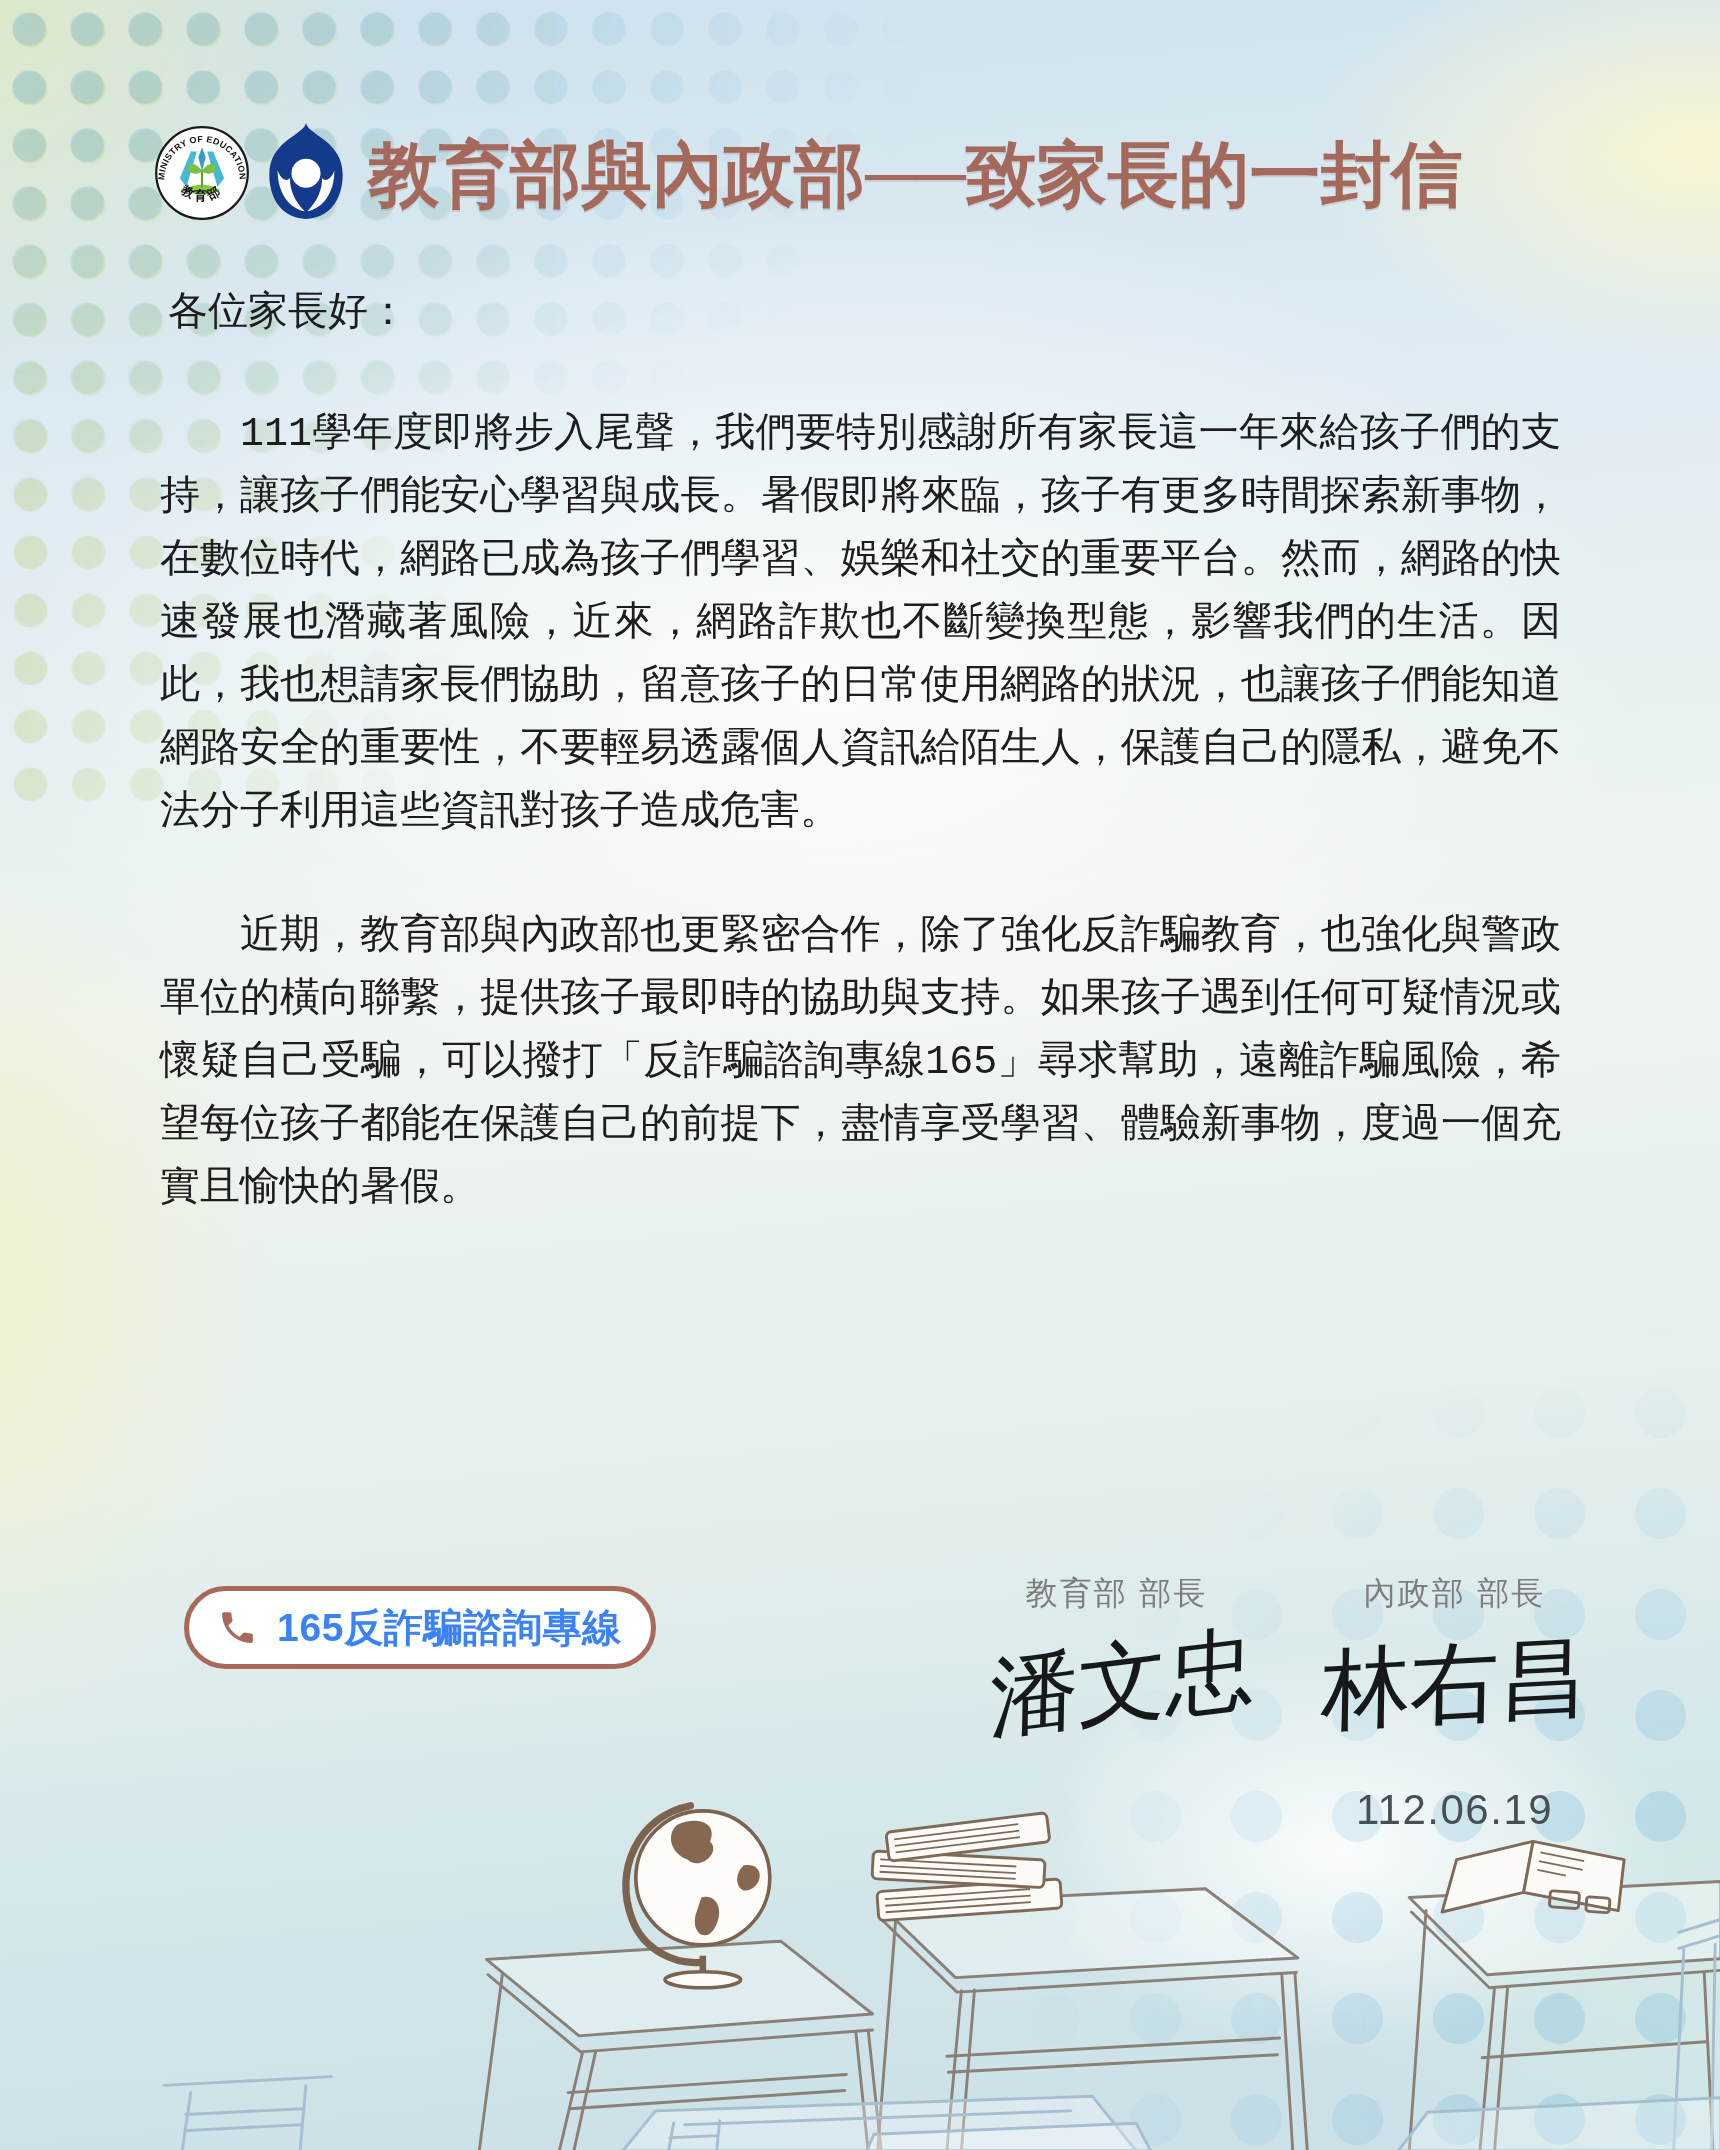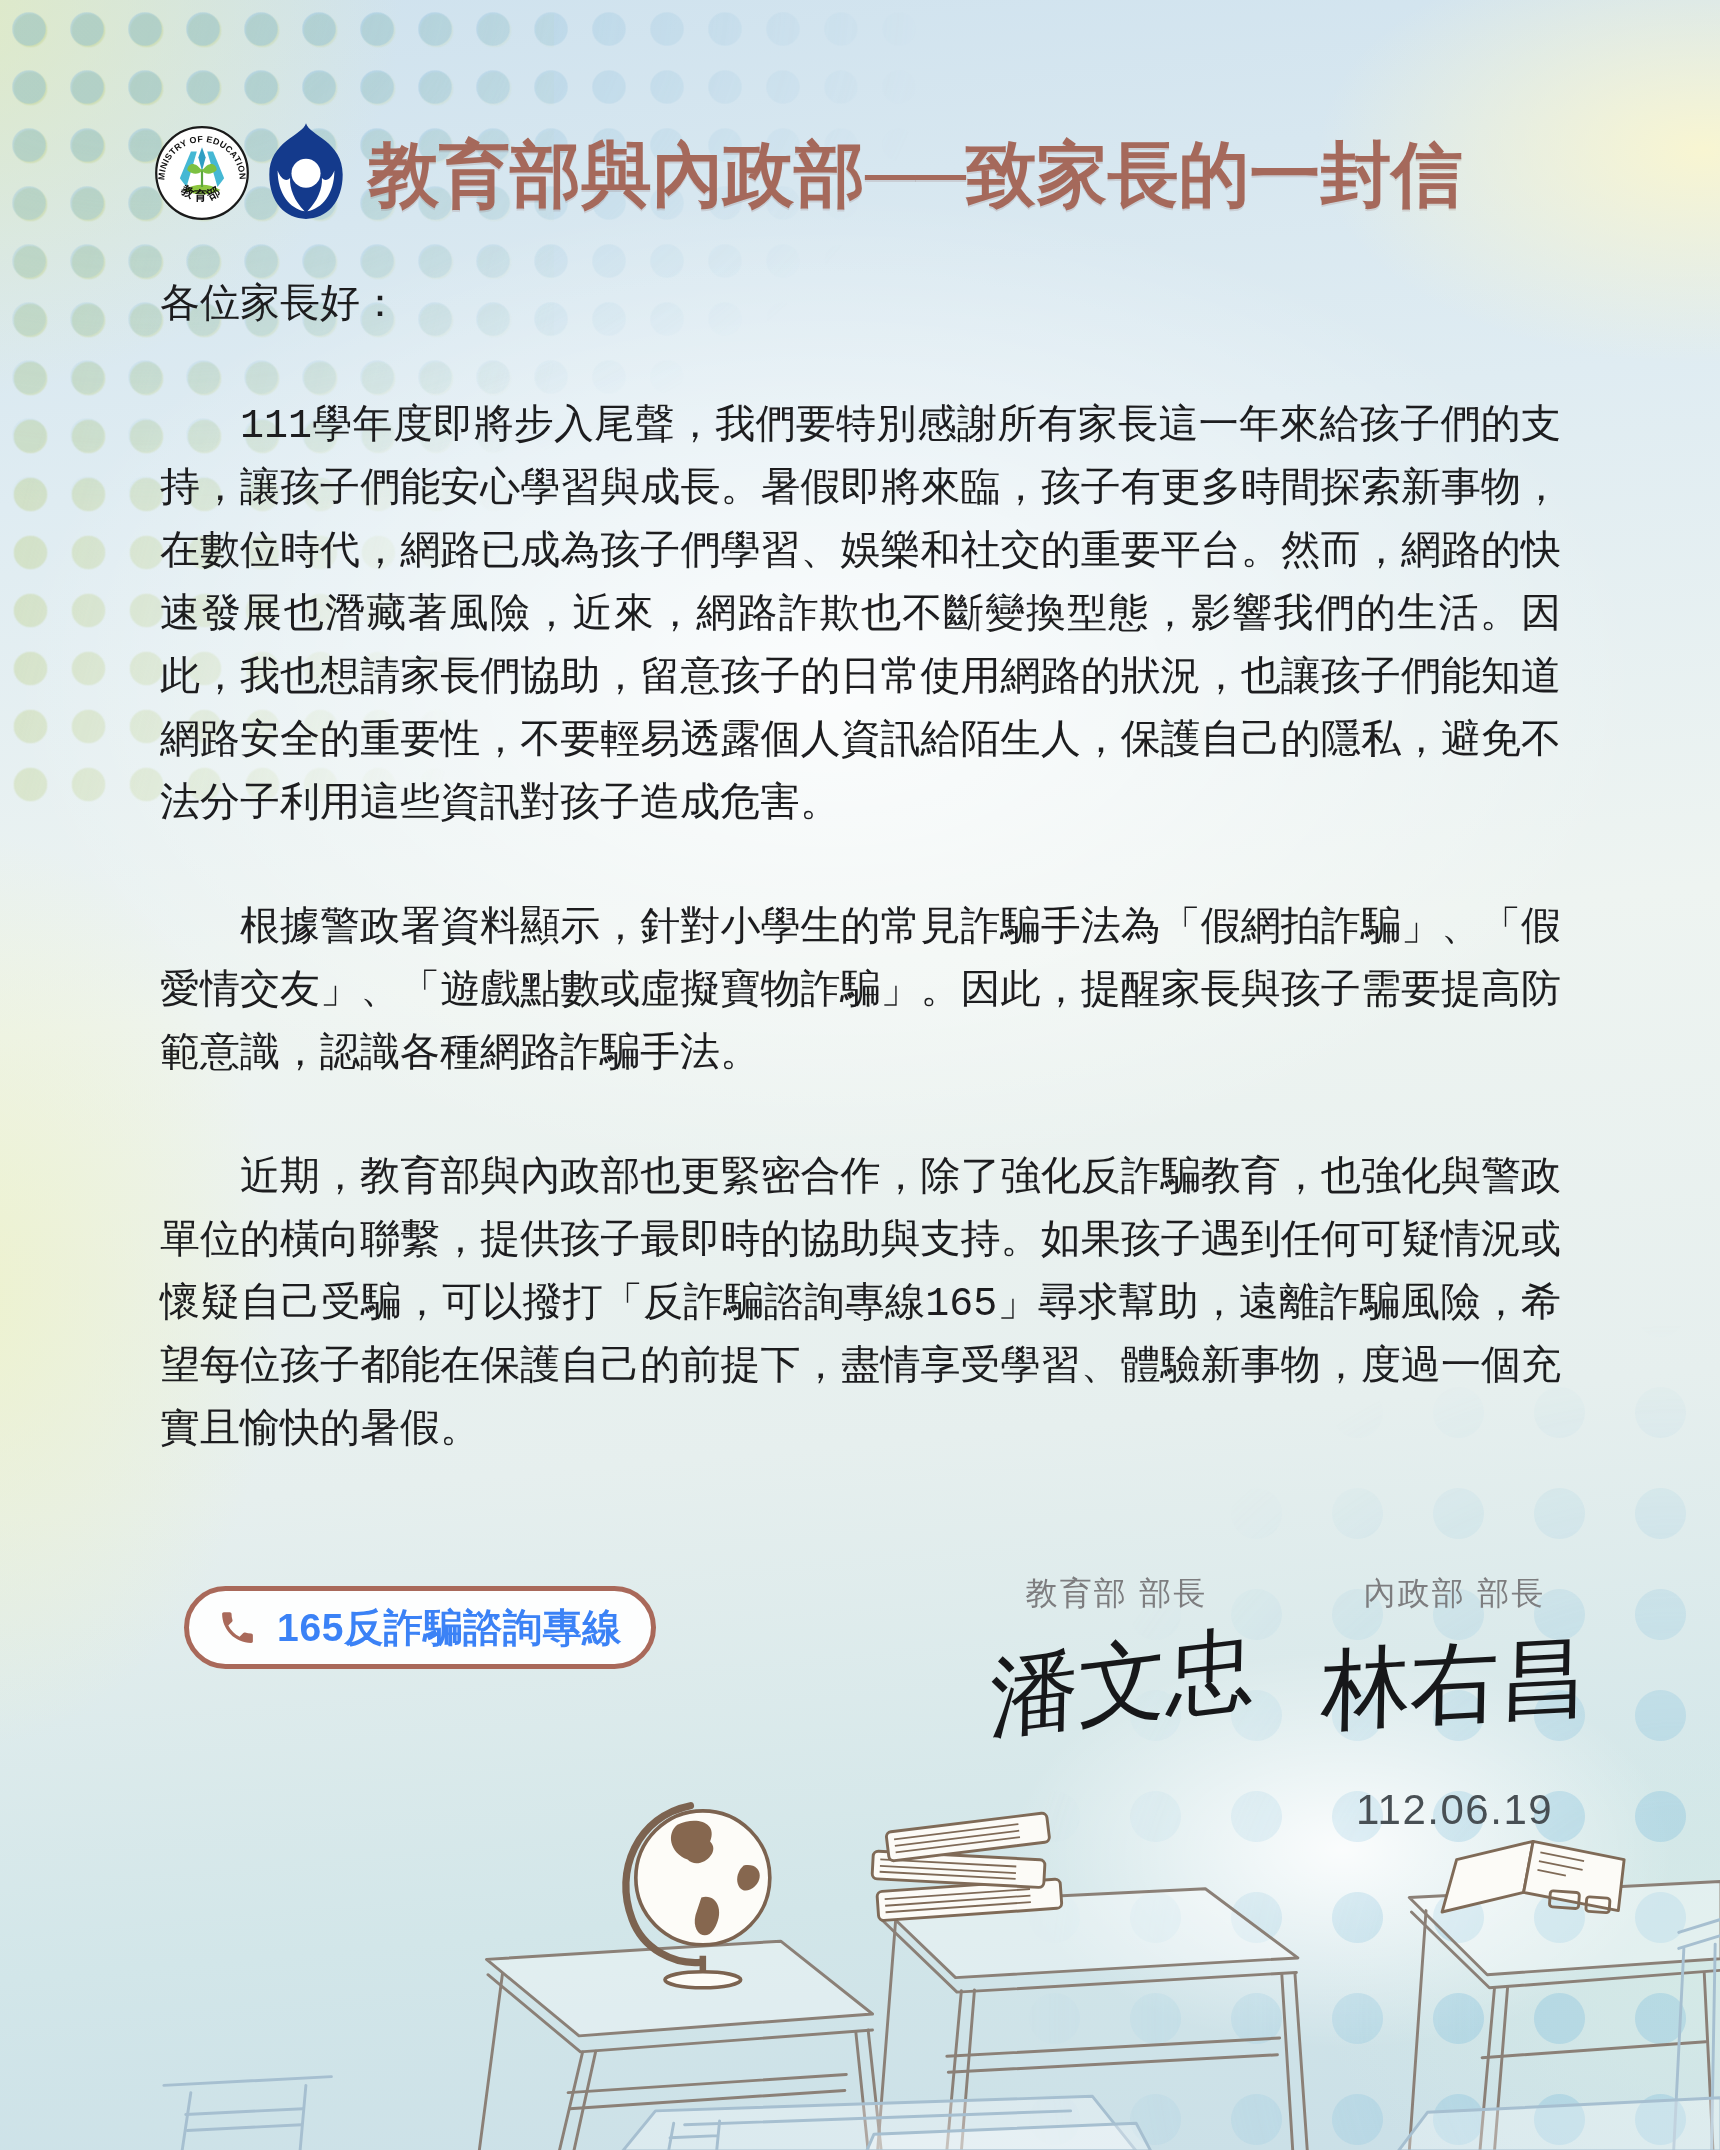--- a/index.html
+++ b/index.html
@@ -52,21 +52,21 @@
     font-size:71px;font-weight:900;color:#a5695b;
     letter-spacing:0px;white-space:nowrap;
     text-shadow:0 1.5px 0 rgba(122,70,58,.15);
   }
   
   .letter{
     position:absolute;left:160px;top:271px;width:1401px;
     font-size:40px;line-height:63px;color:#1d1d1f;
     text-align:justify;
   }
-  .letter .greeting{margin:0;text-indent:0;}
+  .letter .greeting{margin:8px;text-indent:0;}
   .letter p.para{margin:61px 0 0 0;text-indent:2em;font-family:Liberation Mono, monospace;}
   
   .hotlines{position:absolute;left:184px;top:1586px;display:flex;flex-direction:column;gap:23px;}
   .pill{
     box-sizing:border-box;width:472px;height:83px;
     border:5.1px solid #a9695a;border-radius:45px;
     background:rgba(255,255,255,.92);
     display:flex;align-items:center;gap:19px;padding:0 28px;
     cursor:pointer;
   }
@@ -126,21 +126,20 @@
     <circle cx="65" cy="76" r="21" fill="#ffffff"></circle>
     <path d="M 24,72 C 24,106 42,127 63,131 C 48,116 41,98 42,83 C 36,90 28,83 24,72 Z" fill="#ffffff"></path>
     <path d="M 106,72 C 106,106 88,127 67,131 C 82,116 89,98 88,83 C 94,90 102,83 106,72 Z" fill="#ffffff"></path>
   </svg>
 
   <div class="page-title">教育部與內政部──致家長的一封信</div>
 
   <div class="letter">
     <p class="greeting">各位家長好：</p>
     <p class="para">111學年度即將步入尾聲，我們要特別感謝所有家長這一年來給孩子們的支持，讓孩子們能安心學習與成長。暑假即將來臨，孩子有更多時間探索新事物，在數位時代，網路已成為孩子們學習、娛樂和社交的重要平台。然而，網路的快速發展也潛藏著風險，近來，網路詐欺也不斷變換型態，影響我們的生活。因此，我也想請家長們協助，留意孩子的日常使用網路的狀況，也讓孩子們能知道網路安全的重要性，不要輕易透露個人資訊給陌生人，保護自己的隱私，避免不法分子利用這些資訊對孩子造成危害。</p>
-    <p class="para">根據警政署資料顯示，針對小學生的常見詐騙手法為「假網拍詐騙」、「假愛情交友」、「遊戲點數或虛擬寶物詐騙」。因此，提醒家長與孩子需要提高防範意識，認識各種網路詐騙手法。</p>
     <p class="para">近期，教育部與內政部也更緊密合作，除了強化反詐騙教育，也強化與警政單位的橫向聯繫，提供孩子最即時的協助與支持。如果孩子遇到任何可疑情況或懷疑自己受騙，可以撥打「反詐騙諮詢專線165」尋求幫助，遠離詐騙風險，希望每位孩子都能在保護自己的前提下，盡情享受學習、體驗新事物，度過一個充實且愉快的暑假。</p>
   </div>
 
   <div class="hotlines">
     <div class="pill">
       <svg class="icon" viewBox="0 0 24 24">
         <path d="M6.62 10.79c1.44 2.83 3.76 5.14 6.59 6.59l2.2-2.21c.27-.27.67-.36 1.02-.24 1.12.37 2.33.57 3.57.57.55 0 1 .45 1 1V20c0 .55-.45 1-1 1-9.39 0-17-7.61-17-17 0-.55.45-1 1-1h3.5c.55 0 1 .45 1 1 0 1.25.2 2.45.57 3.57.11.35.03.74-.25 1.02l-2.2 2.2z" fill="#a9695a"></path>
       </svg>
       <span class="pill-label">165反詐騙諮詢專線</span>
     </div>

